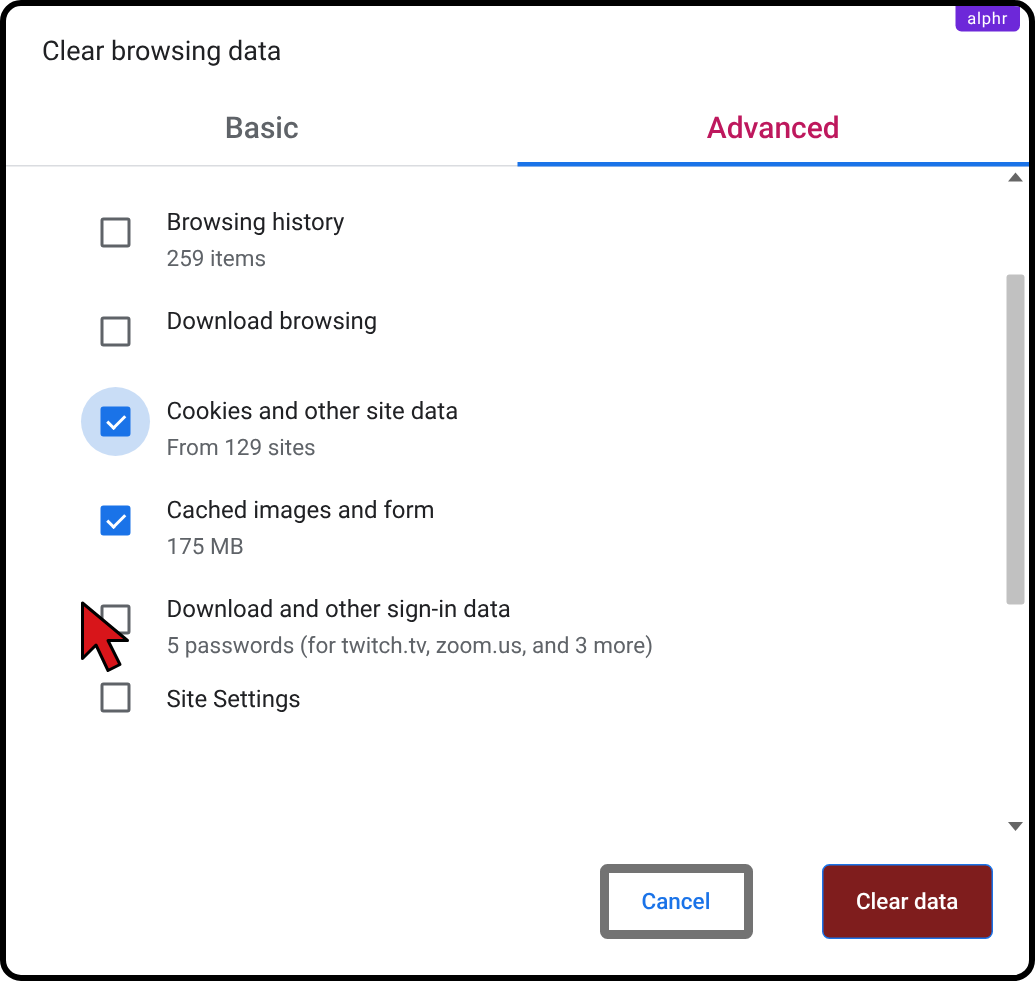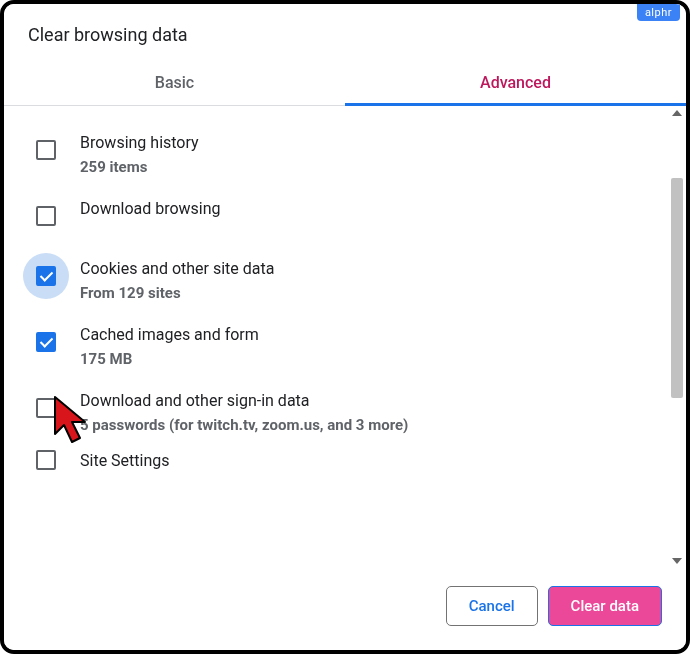--- a/index.html
+++ b/index.html
@@ -10,50 +10,51 @@
       height: 654px;
       position: relative;
       border: 4px solid #000;
       border-radius: 14px;
       overflow: hidden;
     }
     .watermark {
       position: absolute;
       top: 0;
       right: 6px;
-      background: #3b82f6;
+      background: #6d28d9;
       color: #fff;
       font-size: 11px;
       padding: 2px 8px;
       border-radius: 0 0 4px 4px;
       z-index: 100;
       letter-spacing: 0.5px;
     }
     .dialog {
       background: #fff;
       width: 100%;
       height: 100%;
       display: flex;
       flex-direction: column;
+      border-radius: 26px;
     }
     .dialog-title {
       font-size: 18px;
       color: #202124;
       padding: 20px 24px 14px 24px;
       font-weight: 400;
     }
     .tabs {
       display: flex;
       border-bottom: 1px solid #dadce0;
     }
     .tab {
       flex: 1;
       text-align: center;
       padding: 14px 0 13px 0;
-      font-size: 16px;
+      font-size: 20px;
       font-weight: 500;
       color: #5f6368;
       cursor: pointer;
       position: relative;
     }
     .tab.active {
       color: #be185d;
     }
     .tab.active::after {
       content: '';
@@ -76,20 +77,21 @@
       right: 18px;
       bottom: 0;
       overflow: hidden;
       padding: 14px 0 0 0;
     }
     .item {
       display: flex;
       align-items: flex-start;
       padding: 8px 20px 8px 22px;
       min-height: 60px;
+      margin-left: 31px;
     }
     .checkbox-wrap {
       width: 40px;
       height: 40px;
       display: flex;
       align-items: center;
       justify-content: center;
       position: relative;
       flex-shrink: 0;
       margin-top: 2px;
@@ -136,21 +138,20 @@
     .item-label {
       font-size: 16px;
       color: #202124;
       line-height: 22px;
     }
     .item-sub {
       font-size: 15px;
       color: #5f6368;
       line-height: 22px;
       margin-top: 2px;
-      font-weight: bold;
     }
     .scrollbar-track {
       position: absolute;
       right: 2px;
       top: 2px;
       bottom: 2px;
       width: 14px;
     }
     .scroll-arrow {
       width: 0;
@@ -188,26 +189,27 @@
       padding: 10px 22px;
       font-size: 15px;
       font-weight: 500;
       border-radius: 5px;
       cursor: pointer;
       font-family: inherit;
     }
     .btn-cancel {
       background: #fff;
       color: #1a73e8;
-      border: 1px solid #737373;
+      border: 6px solid #737373;
     }
     .btn-primary {
-      background: #ec4899;
+      background: #7f1d1d;
       color: #fff;
       border: 1px solid #1a73e8;
+      margin-left: 36px;
     }
     .cursor-arrow {
       position: absolute;
       left: 46px;
       top: 286px;
       z-index: 50;
       pointer-events: none;
     }
     .item.truncated {
       min-height: 30px;

